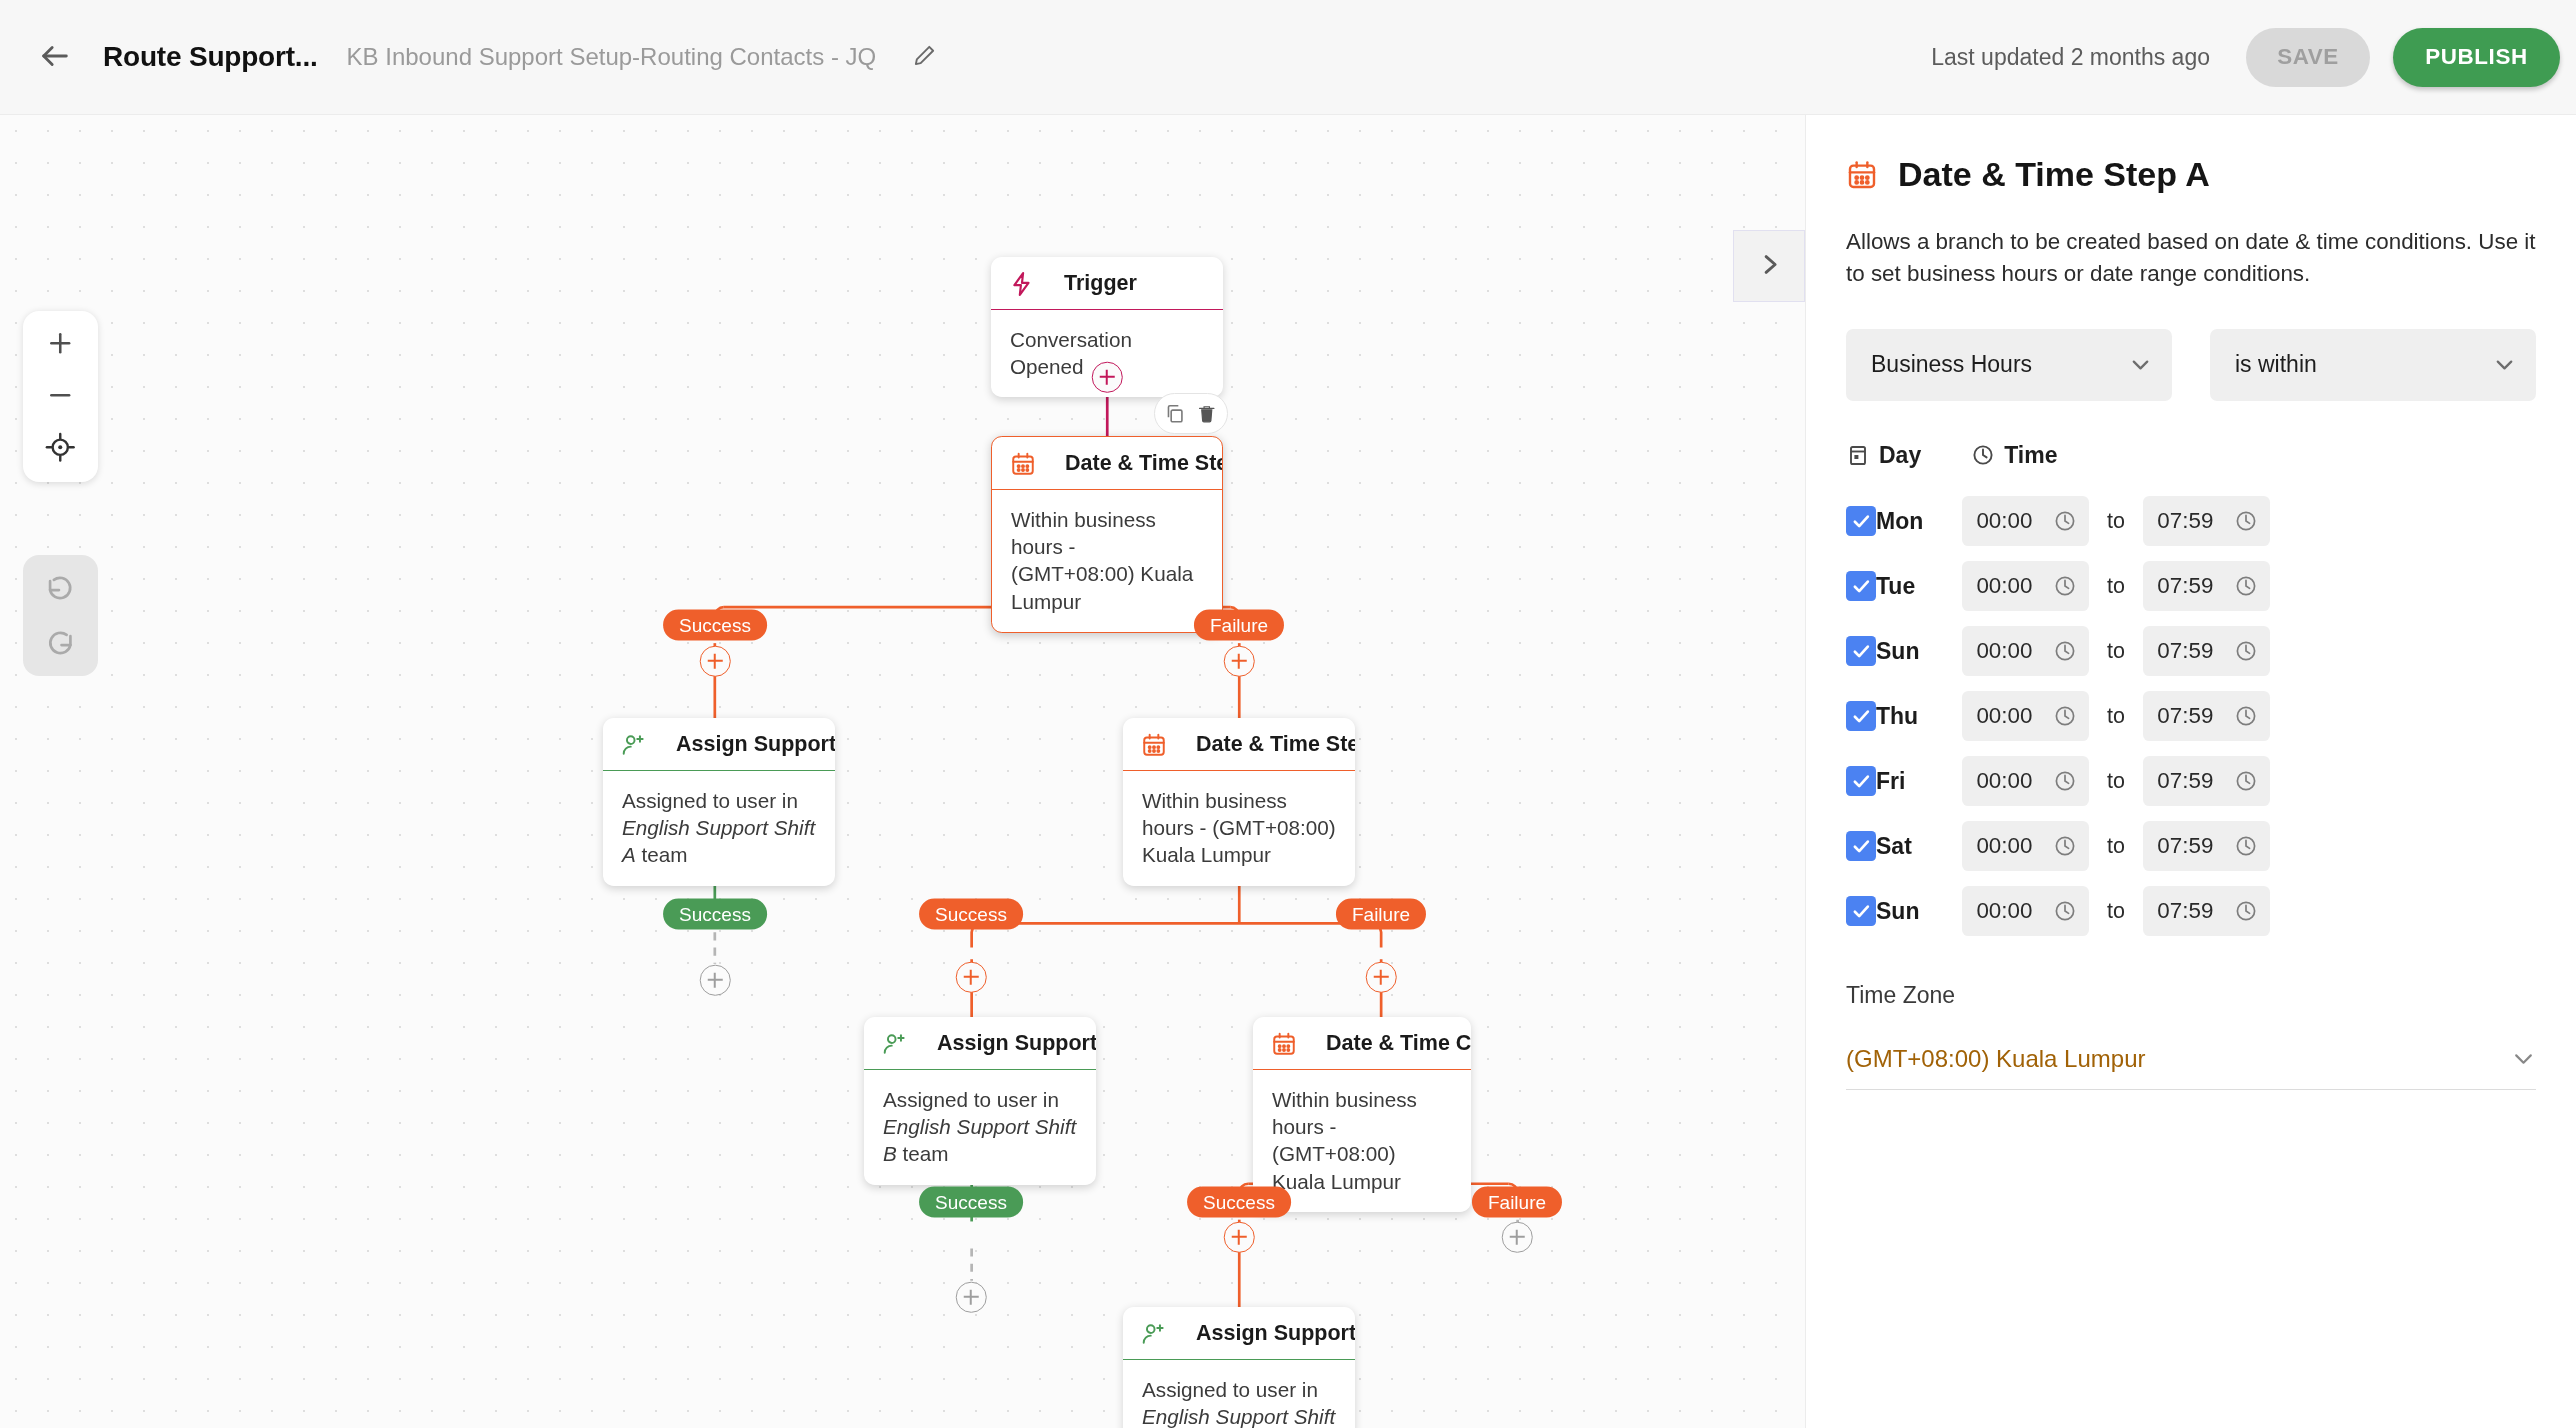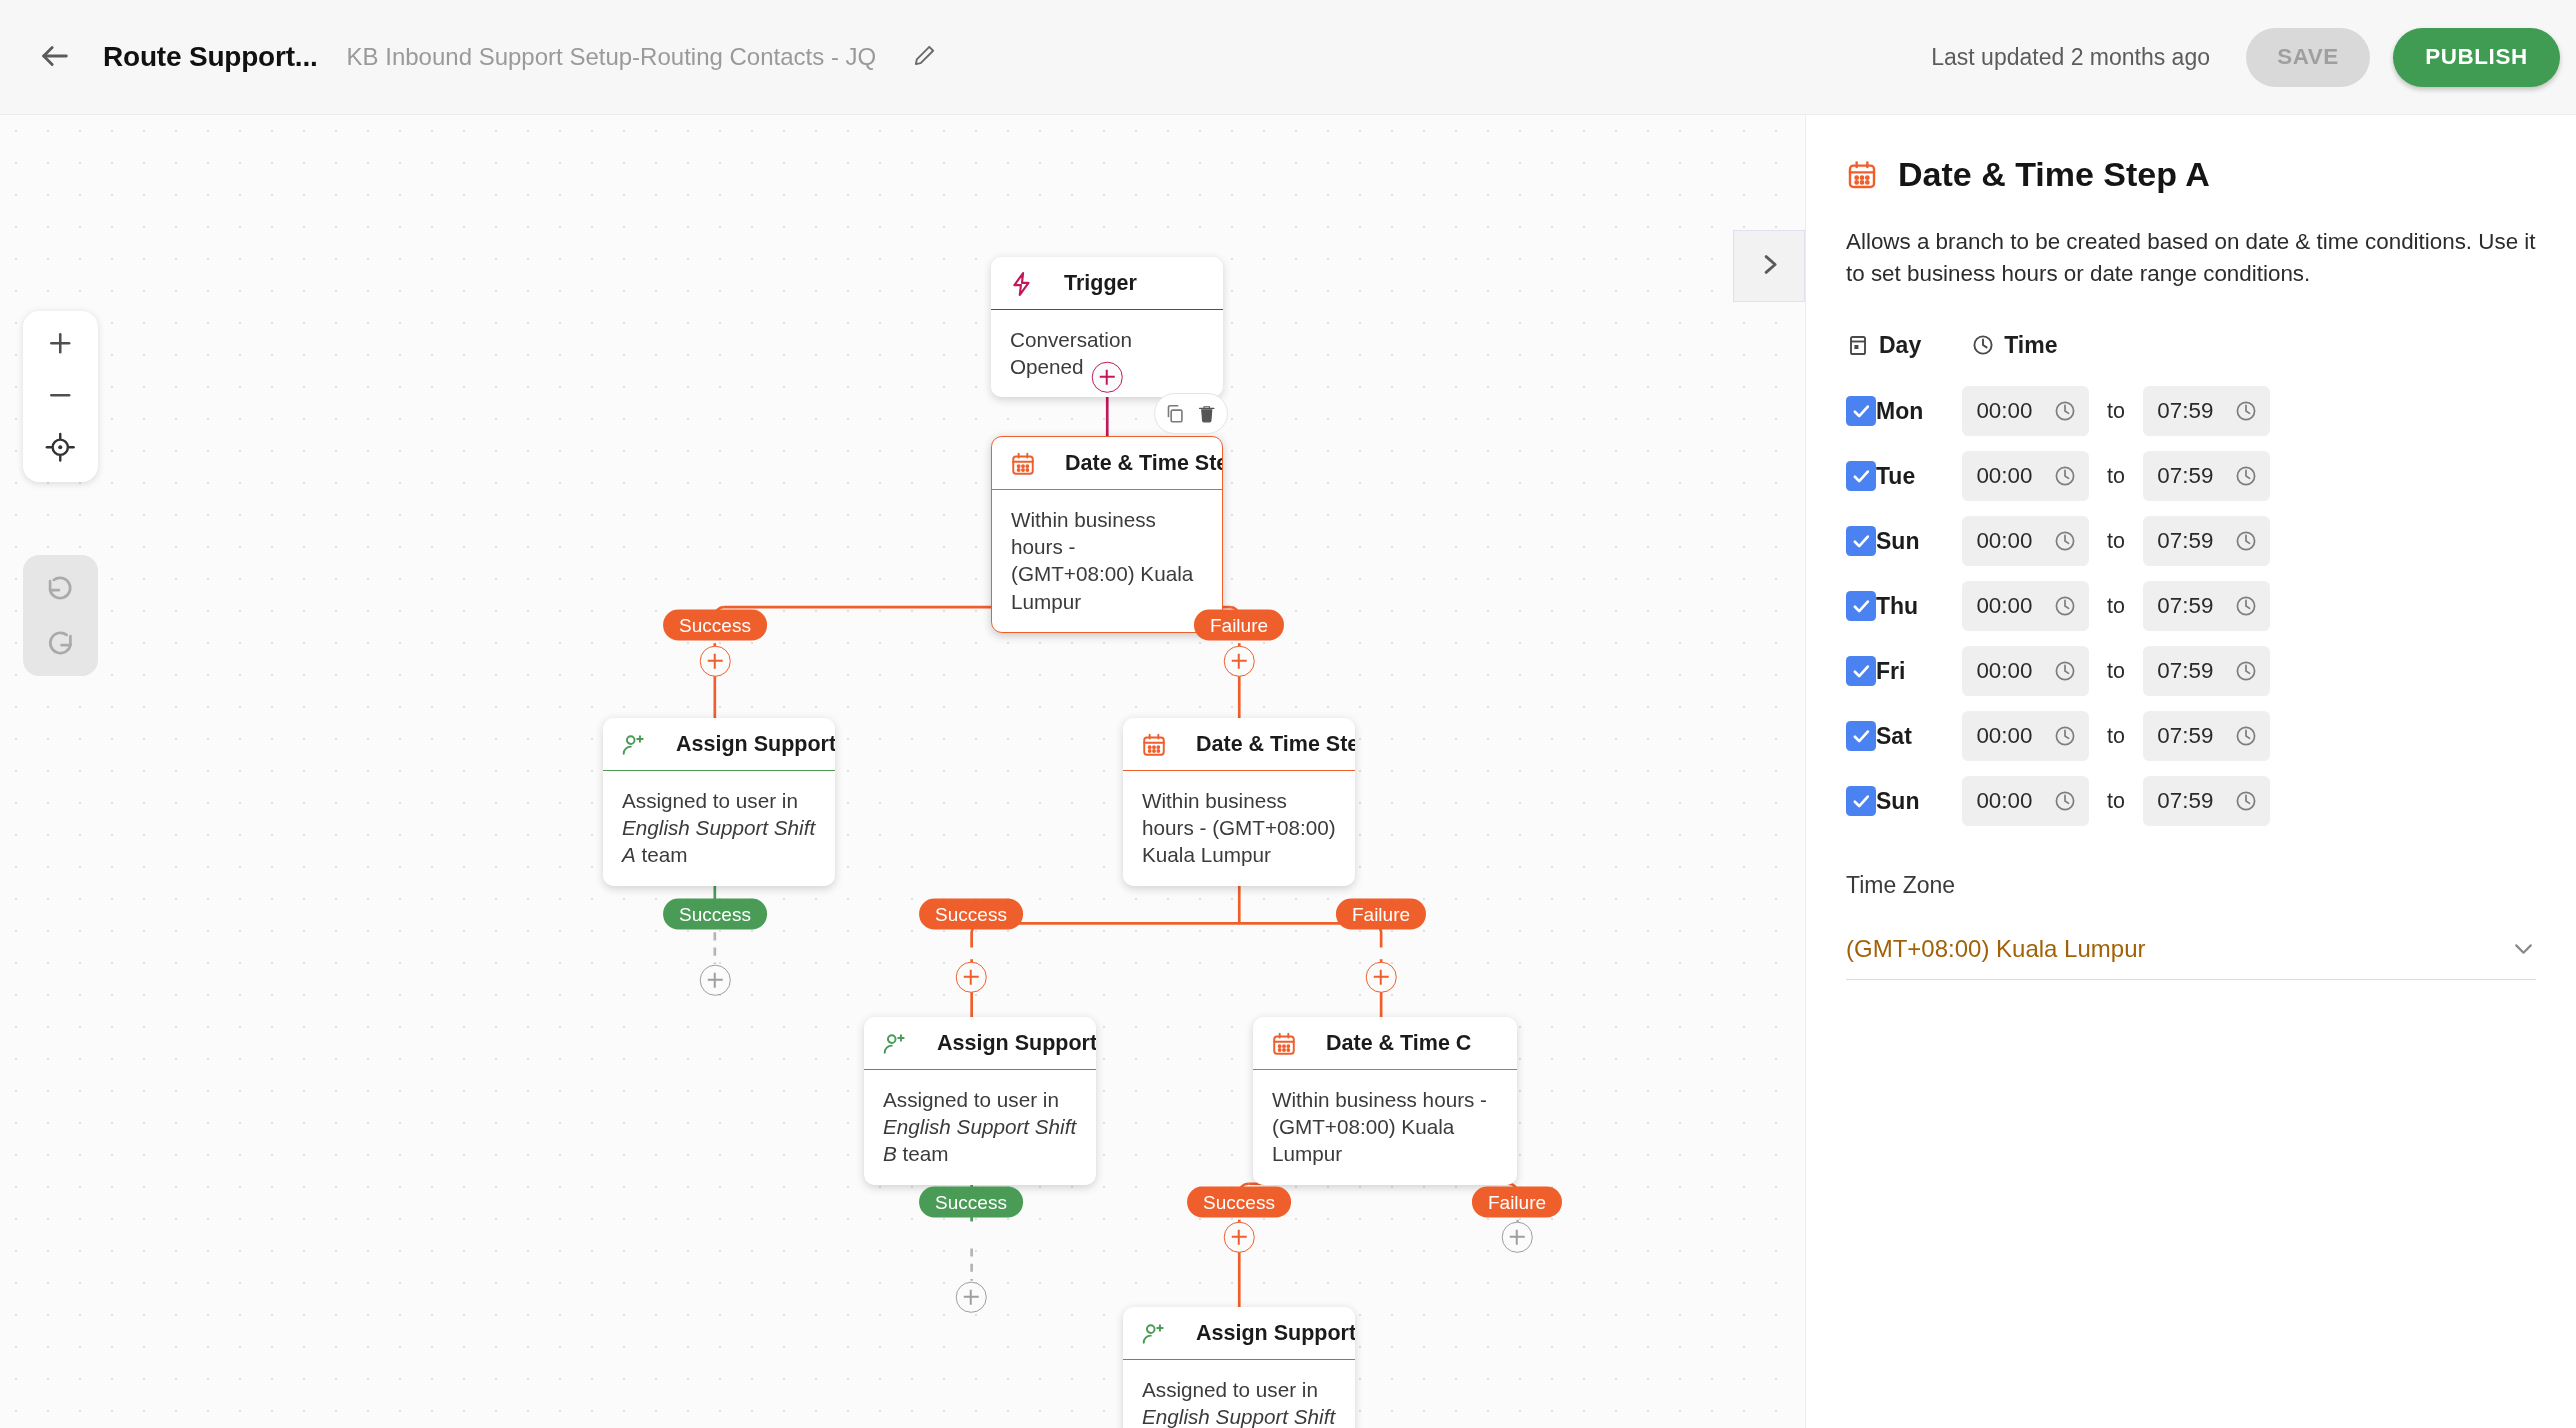--- a/index.html
+++ b/index.html
@@ -428,21 +428,21 @@
             <line x1="17.5" y1="4" x2="17.5" y2="9"></line>
               <line x1="15" y1="6.5" x2="20" y2="6.5"></line>
           </svg>
         </span>
         <span class="node-title">Assign Support Shift B</span>
       </div>
       <div class="node-divider" style="background:#4a9b56"></div>
       <div class="node-body"><span>Assigned to user in </span><em>English Support Shift B</em><span> team</span></div>
     </div>
 
-    <div class="node" style="left:1253px; top:902px; width:264px;">
+    <div class="node" style="left:1253px; top:902px; width:218px;">
       <div class="node-head">
         <span class="nicon">
           <svg viewBox="0 0 24 24" fill="none" stroke="#ef5f2b" stroke-width="1.8" stroke-linecap="round" stroke-linejoin="round">
             <rect x="3" y="5" width="18" height="16" rx="2.5"></rect>
             <line x1="3" y1="10" x2="21" y2="10"></line>
             <line x1="8" y1="2.5" x2="8" y2="6"></line>
               <line x1="16" y1="2.5" x2="16" y2="6"></line>
             <circle cx="8" cy="14" r="0.9" fill="#ef5f2b"></circle>
               <circle cx="12" cy="14" r="0.9" fill="#ef5f2b"></circle>
               <circle cx="16" cy="14" r="0.9" fill="#ef5f2b"></circle>
@@ -526,20 +526,38 @@
         <circle cx="8" cy="17.6" r="0.9" fill="#ef5f2b"></circle>
           <circle cx="12" cy="17.6" r="0.9" fill="#ef5f2b"></circle>
           <circle cx="16" cy="17.6" r="0.9" fill="#ef5f2b"></circle>
       </svg>
     </span>
     <div id="panel-title">Date &amp; Time Step A</div>
   </div>
 
   <div id="panel-desc">Allows a branch to be created based on date &amp; time conditions. Use it to set business hours or date range conditions.</div>
 
+  <div id="selectors">
+    <div class="select" id="sel-condition">
+      <span class="sel-label">Business Hours</span>
+      <span class="chev">
+        <svg viewBox="0 0 24 24" fill="none" stroke="#6d6d6d" stroke-width="2.4" stroke-linecap="round" stroke-linejoin="round">
+            <polyline points="5,9 12,16 19,9"></polyline>
+          </svg>
+      </span>
+    </div>
+    <div class="select" id="sel-operator">
+      <span class="sel-label">is within</span>
+      <span class="chev">
+        <svg viewBox="0 0 24 24" fill="none" stroke="#6d6d6d" stroke-width="2.4" stroke-linecap="round" stroke-linejoin="round">
+            <polyline points="5,9 12,16 19,9"></polyline>
+          </svg>
+      </span>
+    </div>
+  </div>
 
   <div id="daytime-head">
     <div class="dt-col">
       <span class="dt-ic">
         <svg viewBox="0 0 24 24" fill="none" stroke="#4a4a4a" stroke-width="1.9" stroke-linejoin="round">
           <rect x="5" y="4" width="14" height="17" rx="1.6"></rect>
           <line x1="5" y1="8.5" x2="19" y2="8.5"></line>
           <rect x="8.4" y="12" width="4" height="4" fill="#4a4a4a" stroke="none"></rect>
         </svg>
       </span>

